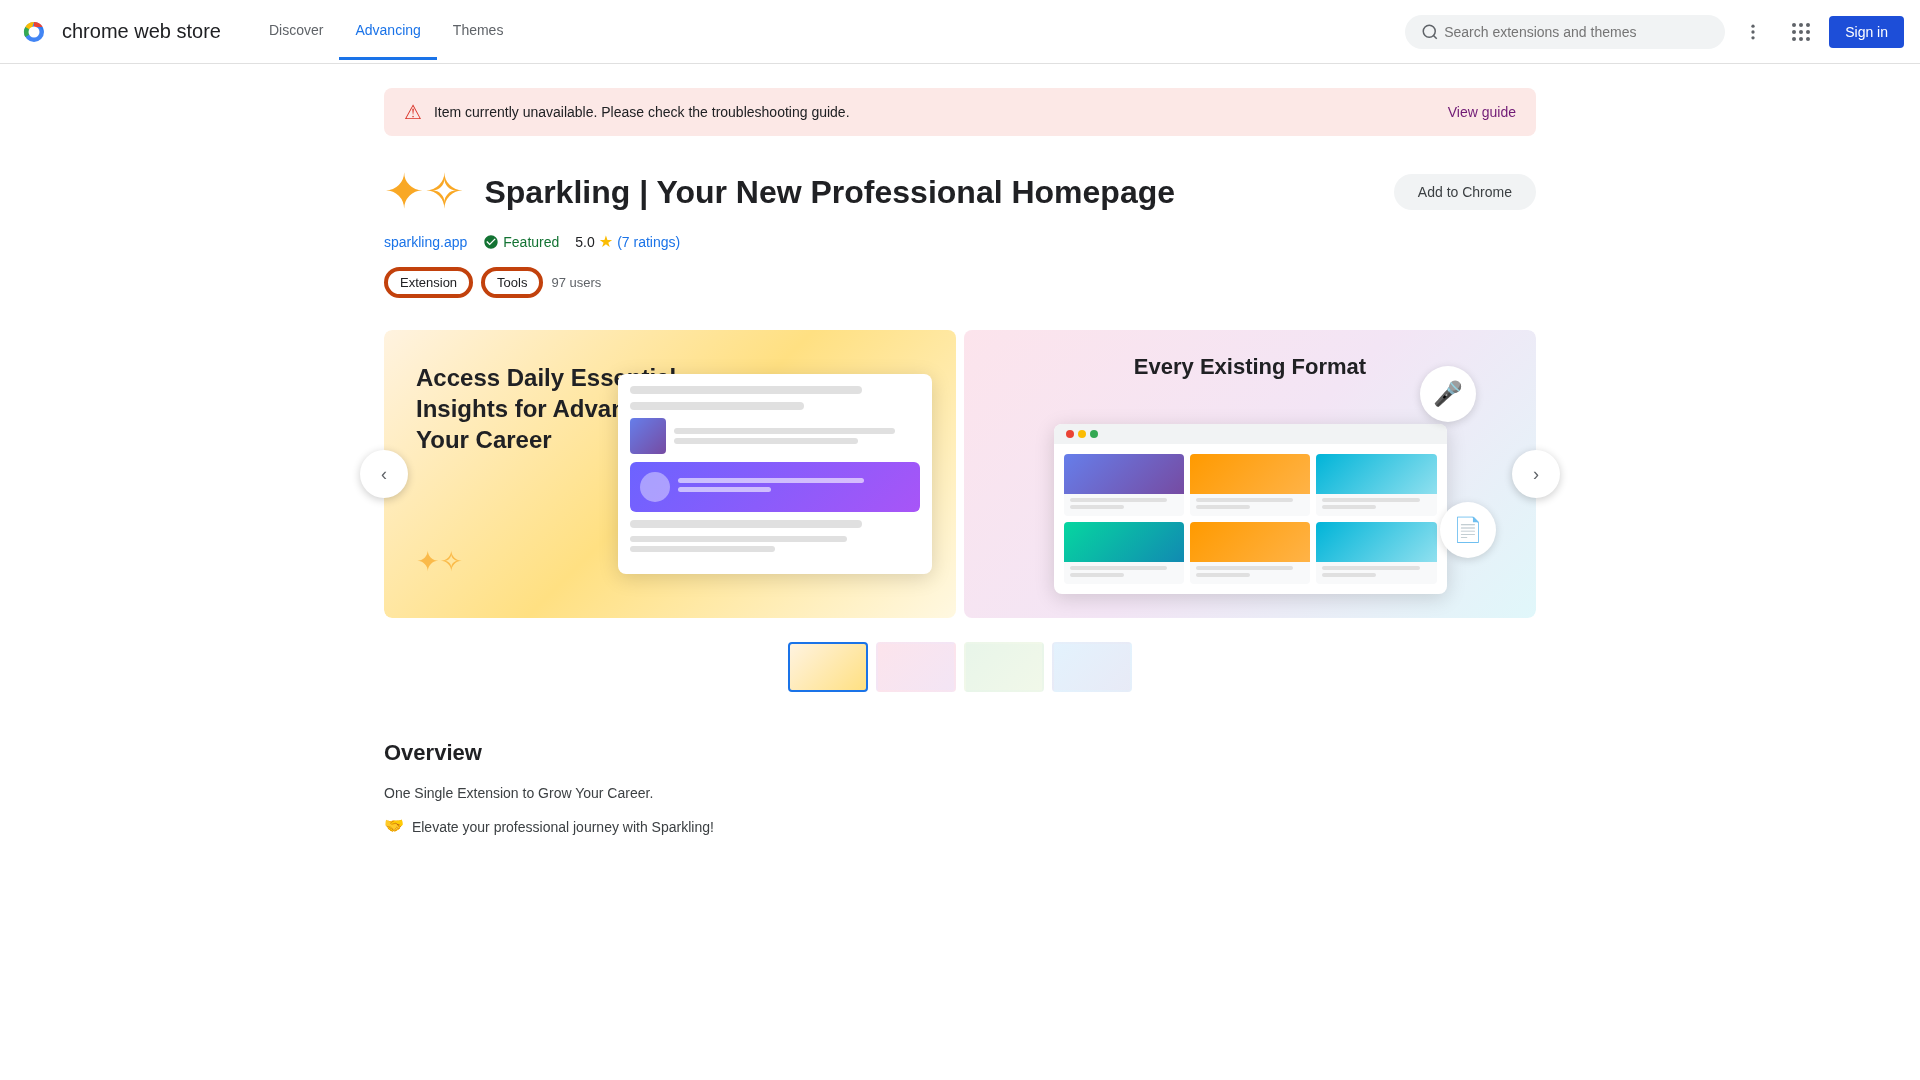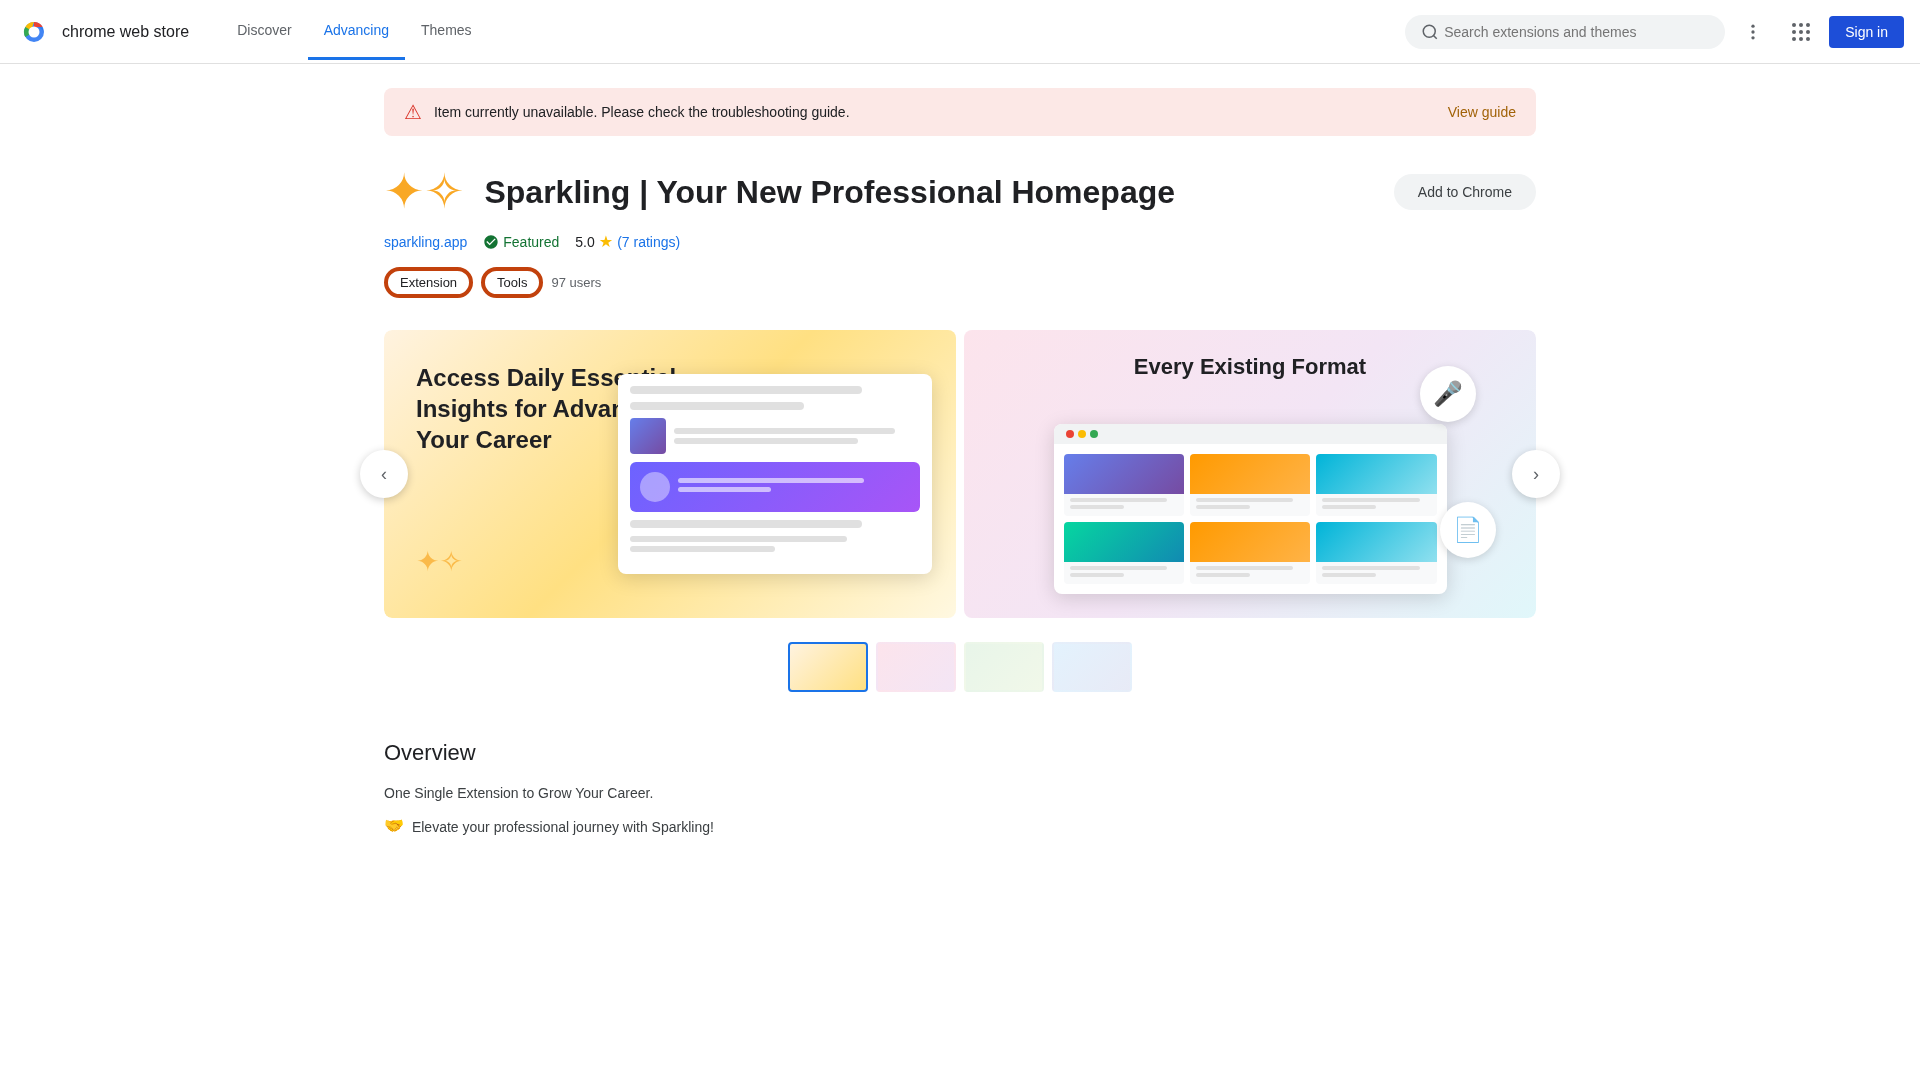--- a/index.html
+++ b/index.html
@@ -22,21 +22,21 @@
       align-items: center;
       gap: 10px;
       margin-right: 32px;
       text-decoration: none;
     }
     .logo-icon {
       width: 36px;
       height: 36px;
     }
     .logo-text {
-      font-size: 16px;
+      font-size: 20px;
       color: #202124;
       font-weight: 400;
       text-align: center;
     }
     .header-nav {
       display: flex;
       align-items: center;
       gap: 0;
       flex: 1;
     }
@@ -128,21 +128,21 @@
       color: #d93025;
       flex-shrink: 0;
       font-size: 20px;
     }
     .alert-text {
       flex: 1;
       color: #202124;
       font-size: 14px;
     }
     .alert-link {
-      color: #a16207;
+      color: #701a75;
       text-decoration: none;
       font-weight: 500;
       white-space: nowrap;
     }
 
     
     .ext-header {
       display: flex;
       align-items: flex-start;
       margin-bottom: 16px;
@@ -478,21 +478,21 @@
     .thumb-2 { background: linear-gradient(135deg, #fce4ec, #f3e5f5); }
     .thumb-3 { background: linear-gradient(135deg, #e8f5e9, #f1f8e9); }
     .thumb-4 { background: linear-gradient(135deg, #e3f2fd, #e8eaf6); }
 
     
     .overview-section {
       margin-bottom: 32px;
     }
     .overview-title {
       font-size: 22px;
-      font-weight: 400;
+      font-weight: 700;
       color: #202124;
       margin-bottom: 16px;
     }
     .overview-text {
       font-size: 14px;
       color: #3c4043;
       line-height: 1.6;
       margin-bottom: 12px;
     }
     .overview-item {

